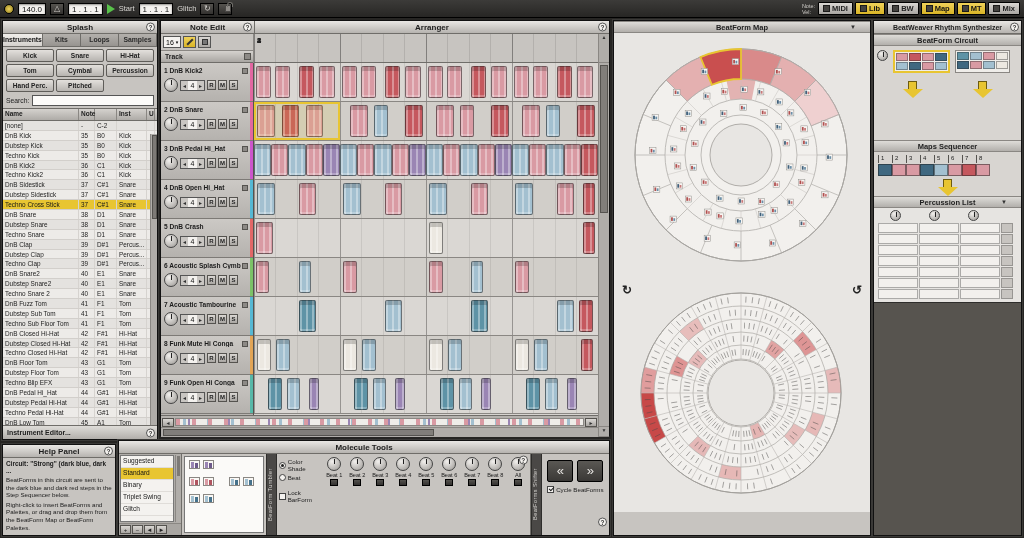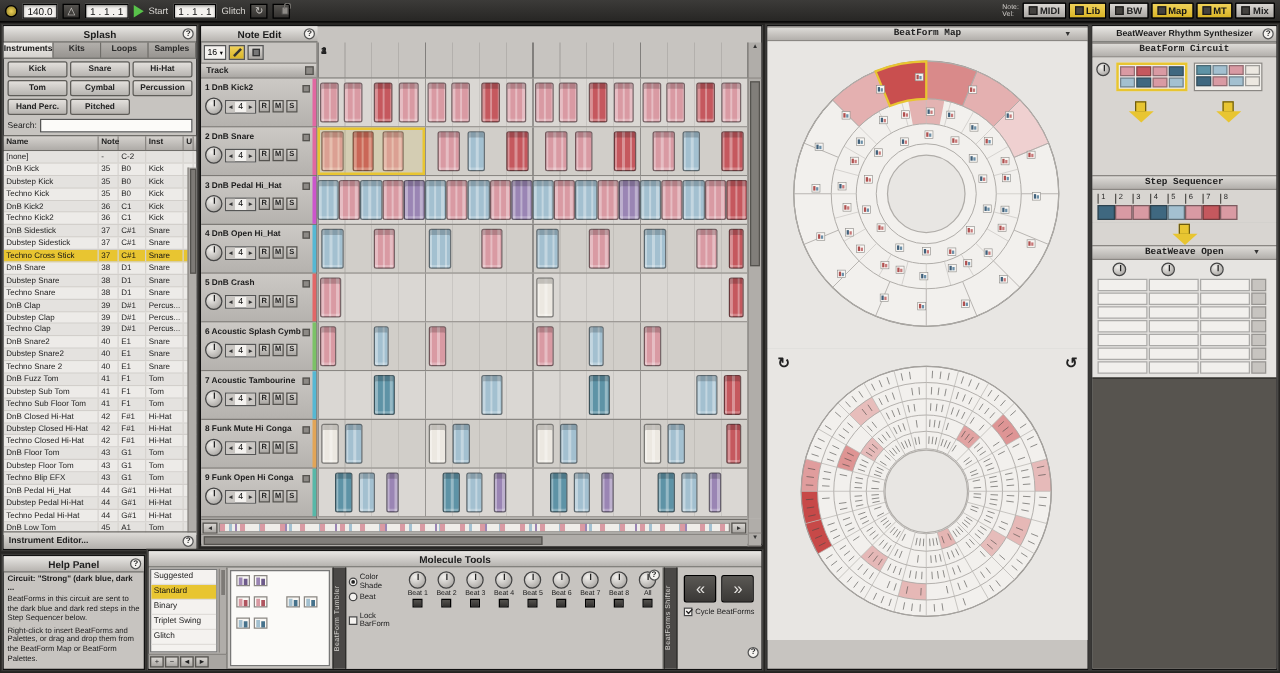--- a/index.html
+++ b/index.html
@@ -5,21 +5,21 @@
   * { margin:0; padding:0; box-sizing:border-box; }
   html,body { width:1024px; height:538px; overflow:hidden; background:#262523;
     font-family:"Liberation Sans", sans-serif; -webkit-font-smoothing:antialiased; }
   .app { position:relative; width:1024px; height:538px; background:#262523; }
 
   
   .panel { position:absolute; background:#c7c4c0; border:1px solid #111; box-shadow:0 0 0 1px #3a3937; }
   .titlebar { height:13px; background:linear-gradient(#e9e7e4,#b6b3af); border-bottom:1px solid #6f6d69;
     display:flex; align-items:center; justify-content:center; font-size:8px; font-weight:bold; color:#1d1d1d; position:relative; }
   .sechdr { height:12px; background:linear-gradient(#dedcd8,#b2afab); border-top:1px solid #8a8783; border-bottom:1px solid #8a8783;
-    display:flex; align-items:center; justify-content:center; font-size:7.5px; font-weight:bold; color:#222; position:relative;font-family:Liberation Mono, monospace; }
+    display:flex; align-items:center; justify-content:center; font-size:7.5px; font-weight:bold; color:#222; position:relative; }
   .help-chip { position:absolute; right:2px; top:50%; transform:translateY(-50%); width:9px; height:9px; border-radius:50%;
     background:#f4f2ef; border:1px solid #555; font-size:6.5px; line-height:8px; text-align:center; font-weight:bold; color:#333; }
   .collapse-glyph { position:absolute; right:14px; top:50%; transform:translateY(-50%); font-size:6px; color:#333; }
   .gear { position:absolute; right:26px; top:50%; transform:translateY(-50%); width:8px; height:8px; border-radius:50%;
     border:2px dotted #3c3b39; background:#8d8a86; }
 
   
   .c-rose { background:#d99aa3; } .c-red { background:#c5585e; }
   .c-blue { background:#a3c0d0; } .c-dkblue { background:#3f6880; } .c-teal { background:#5e93a6; }
   .c-purple { background:#9a85b4; } .c-cream { background:#ece8e1; } .c-yel { background:#e8c531; }
@@ -560,20 +560,24 @@
       </div>
     <div class="editor-bar">
       <span>Instrument Editor...</span>
       <span class="help-chip">?</span>
     </div>
   </div>
 
   <div class="center">
     <div class="titlebar ne-title">
       <span>Note Edit</span>
+      <span class="help-chip">?</span>
+    </div>
+    <div class="titlebar ar-title">
+      <span>Arranger</span>
       <span class="help-chip">?</span>
     </div>
 
     <div class="ne-tools">
       <div class="ne-toolrow">
         <span class="grid-box">
           <span>16</span>
             <span style="font-size:5px;">▾</span>
         </span>
         <span class="toolbtn on">
@@ -1611,21 +1615,21 @@
             <span class="ccell c-blue"></span>
             <span class="ccell c-cream"></span>
           </div>
       </div>
       <div class="arrow-row">
         <span class="yarrow"></span>
         <span class="yarrow"></span>
       </div>
     </div>
     <div class="sechdr">
-      <span>Step Sequencer</span>
+      <span>Maps Sequencer</span>
     </div>
     <div class="step-body">
       <div class="stepnums">
 
       <span class="stepnum">1</span>
           <span class="stepnum">2</span>
           <span class="stepnum">3</span>
           <span class="stepnum">4</span>
           <span class="stepnum">5</span>
           <span class="stepnum">6</span>
@@ -1641,21 +1645,21 @@
           <span class="stepcell c-blue"></span>
           <span class="stepcell c-rose"></span>
           <span class="stepcell c-red"></span>
           <span class="stepcell c-rose"></span>
         </div>
     </div>
     <div class="arrow-strip">
       <span class="yarrow"></span>
     </div>
     <div class="sechdr">
-      <span>BeatWeave Open</span>
+      <span>Percussion List</span>
       <span class="collapse-glyph">▼</span>
     </div>
     <div class="bw-list">
       <div class="bw-knobs">
         <span class="knob sm"></span>
         <span class="knob sm"></span>
         <span class="knob sm"></span>
       </div>
       <div>
 

